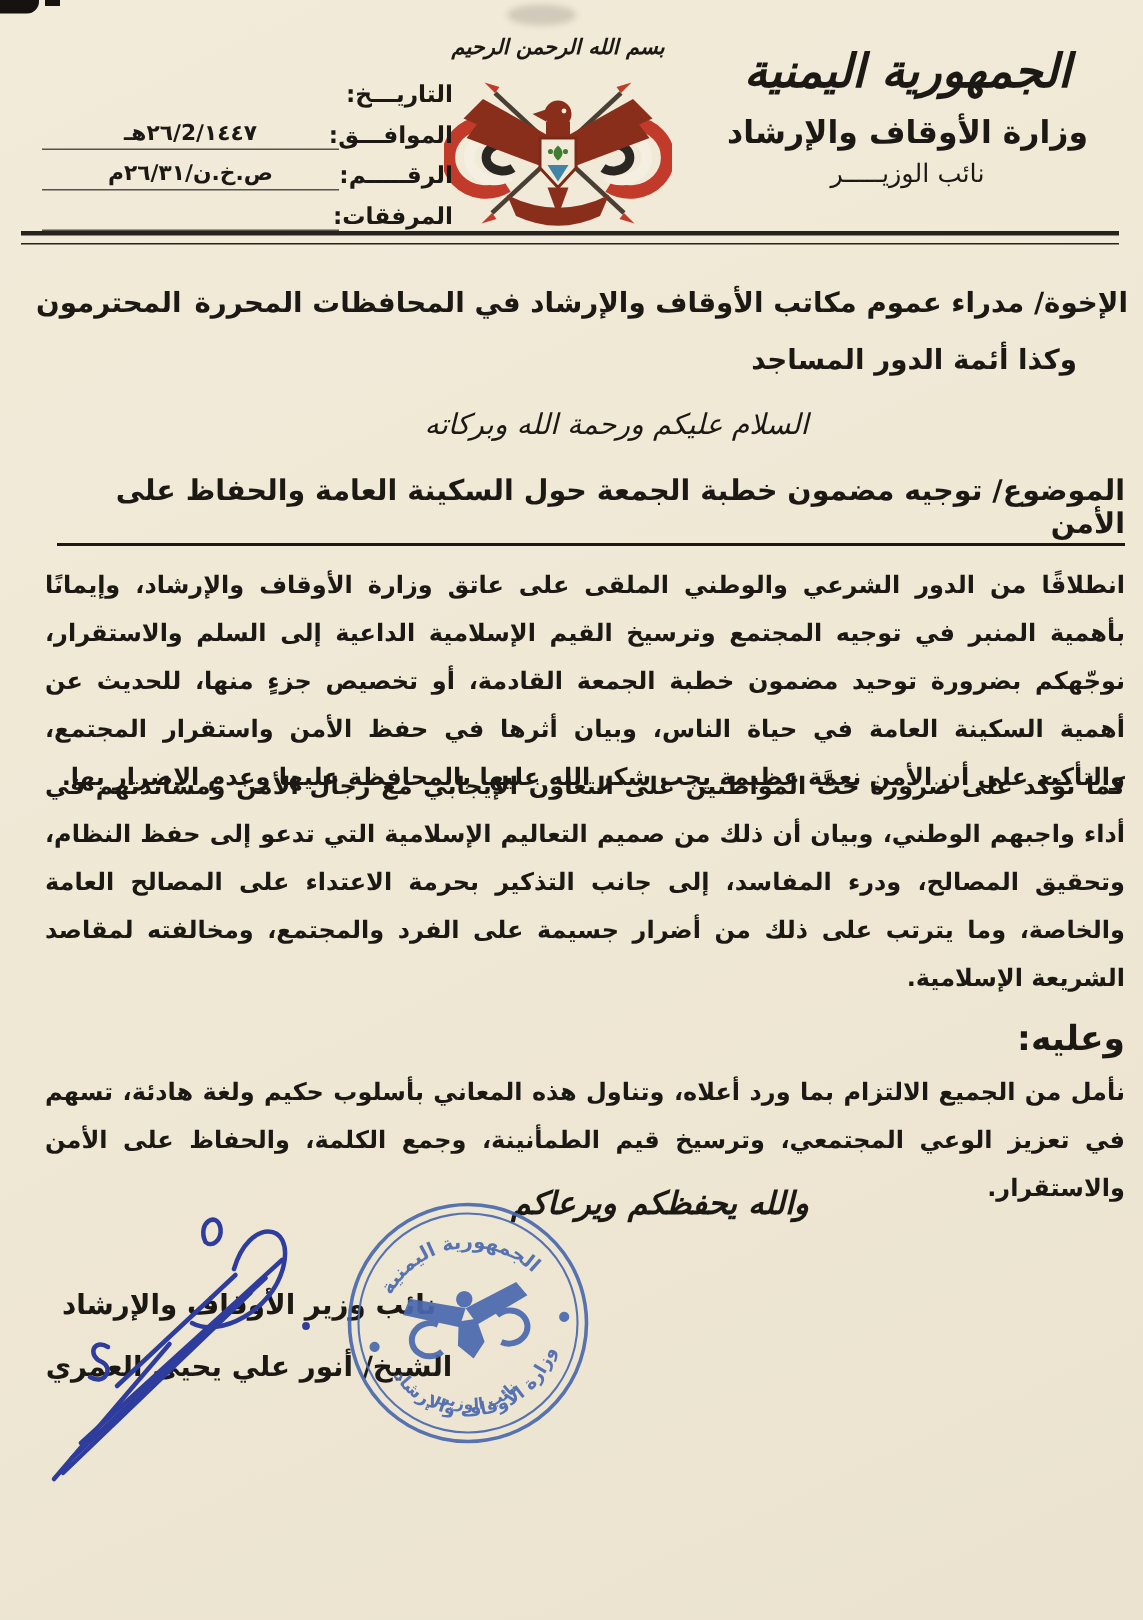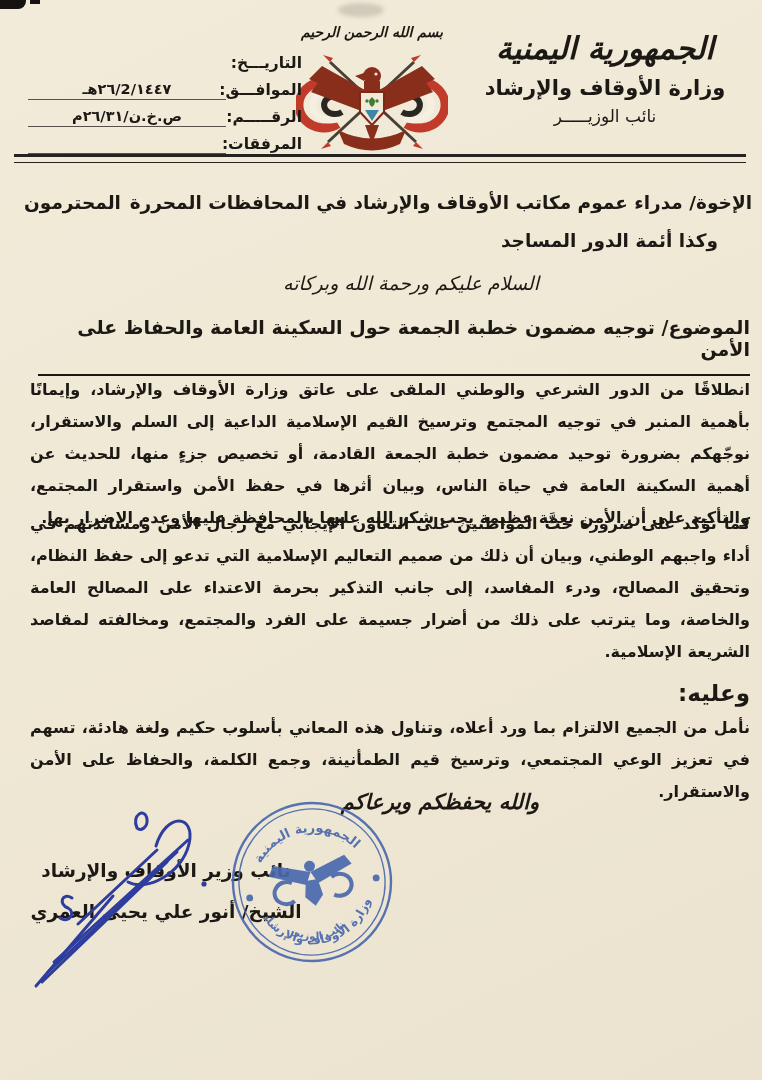--- a/index.html
+++ b/index.html
@@ -27,21 +27,21 @@
   .hdr-fields{position:absolute;top:46px;left:28px;width:274px;direction:rtl;}
   .field-row{display:flex;align-items:flex-end;height:27px;}
   .field-label{font-weight:700;font-size:15.5px;width:76px;flex:none;line-height:20px;}
   .field-value{flex:1;border-bottom:1.6px solid #57514a;text-align:center;font-weight:700;font-size:14.5px;line-height:19px;min-height:19px;}
   .dbl-rule{position:absolute;top:154px;left:14px;right:16px;height:5px;border-top:3px solid #262220;border-bottom:1.5px solid #262220;}
   
   .recipient{position:absolute;top:184px;right:10px;left:24px;font-weight:700;font-size:18.5px;line-height:38px;}
   .recipient-line1{display:flex;justify-content:space-between;align-items:baseline;}
   .recipient-line2{margin-right:34px;}
   .greeting{position:absolute;top:272px;left:60px;right:0;text-align:center;font-style:italic;font-weight:400;font-size:19px;}
-  .subject{position:absolute;top:316px;right:12px;left:38px;font-weight:700;font-size:19px;text-align:right;border-bottom:2.6px solid #1c1915;padding-bottom:14px;}
+  .subject{position:absolute;top:316px;right:12px;left:38px;font-weight:700;font-size:19px;text-align:right;border-bottom:2.6px solid #1c1915;padding-bottom:2px;}
   .para{position:absolute;right:12px;left:30px;font-weight:700;font-size:16px;line-height:32px;text-align:justify;}
   .p1{top:374px;}
   .p2{top:508px;}
   .transition{position:absolute;top:680px;right:12px;font-weight:700;font-size:23px;}
   .p3{top:712px;}
   .dua{position:absolute;top:790px;left:300px;width:280px;text-align:center;font-style:italic;font-weight:700;font-size:21px;}
   
   .signer{position:absolute;top:850px;left:30px;width:272px;text-align:center;font-weight:700;font-size:18.5px;line-height:41px;z-index:2;}
   .stamp{position:absolute;left:228px;top:798px;width:168px;height:168px;opacity:.92;transform:rotate(-9deg);z-index:3;}
   .signature{position:absolute;left:16px;top:798px;width:214px;height:192px;z-index:4;}

